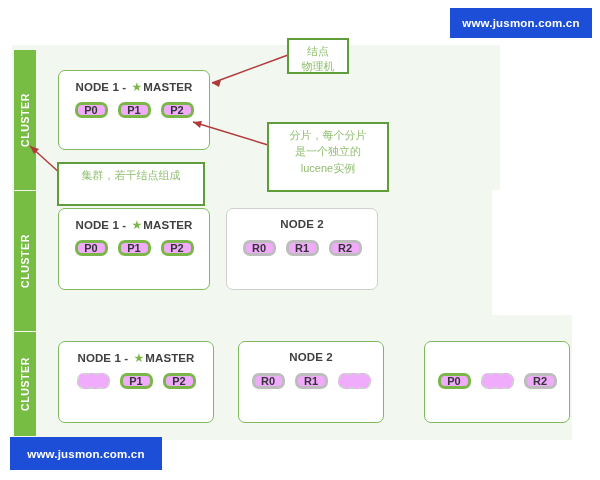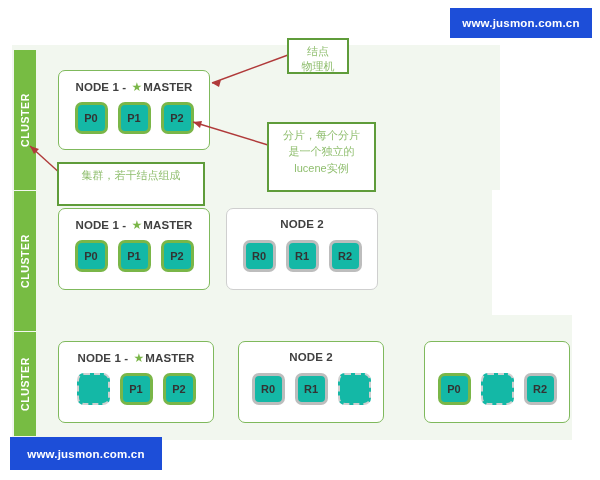--- a/index.html
+++ b/index.html
@@ -96,30 +96,30 @@
     position: absolute;
     left: 0;
     right: 0;
     top: 31px;
     display: flex;
     justify-content: center;
     gap: 10px;
   }
   .shard {
     width: 33px;
-    height: 32px;
+    height: 16px;
     border-radius: 7px;
     box-sizing: border-box;
     display: flex;
     align-items: center;
     justify-content: center;
     font-size: 11px;
     font-weight: bold;
     color: #333333;
-    background: #14b8a6;
+    background: #f0abfc;
   }
   .shard.primary { border: 3px solid #7ab648; }
   .shard.replica { border: 3px solid #bdbdbd; }
   .shard.empty   { border: 2px dashed #d0d0d0; }
 
   
   .callout {
     position: absolute;
     background: #ffffff;
     border: 2px solid #5f9c3a;
@@ -249,21 +249,21 @@
 
   <line x1="62" y1="175" x2="30" y2="146" stroke="#b03a3a" stroke-width="1.4"></line>
   <polygon points="30,146 39,149 34,154" fill="#b03a3a"></polygon>
 </svg>
 
 <div class="callout" style="left:287px; top:38px; width:62px; height:36px;">
   <div>结点</div>
   <div>物理机</div>
 </div>
 
-<div class="callout lucene-note" style="left:267px; top:122px; width:109px; height:70px;">
+<div class="callout lucene-note" style="left:267px; top:122px; width:122px; height:70px;">
   <div>分片，每个分片</div>
   <div>是一个独立的</div>
   <div><span class="lat">lucene</span><span>实例</span></div>
 </div>
 
 <div class="callout" style="left:57px; top:162px; width:148px; height:44px;">
   <div>集群，若干结点组成</div>
 </div>
 
 <div class="watermark top">www.jusmon.com.cn</div>

